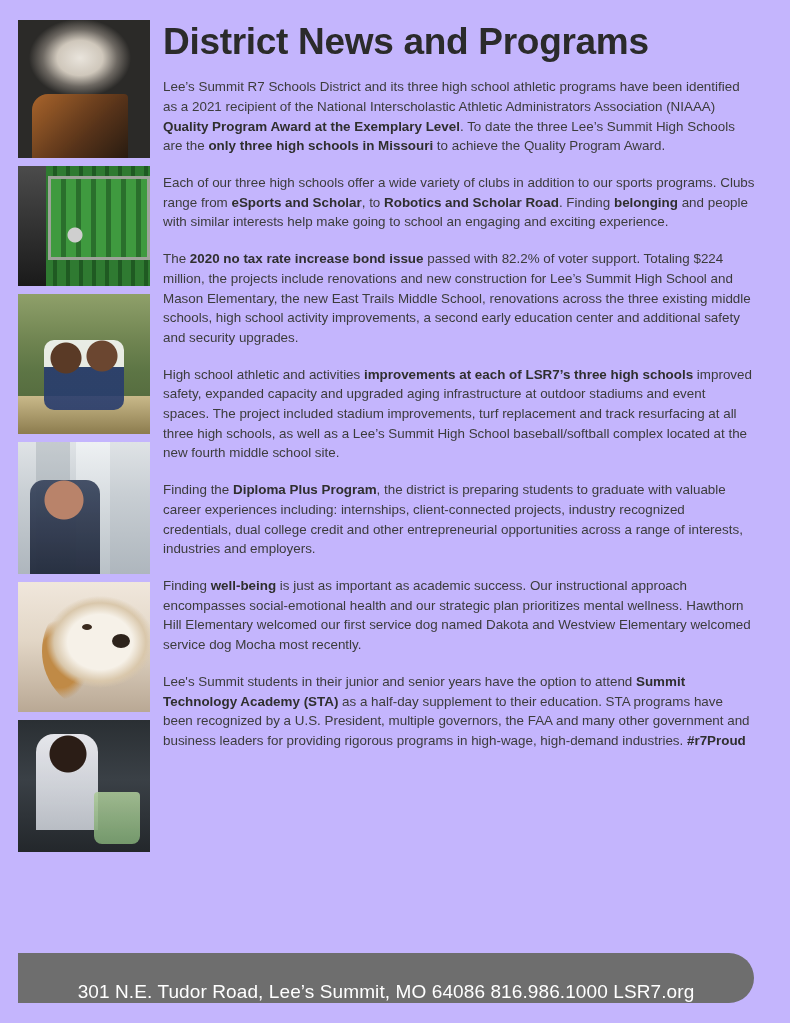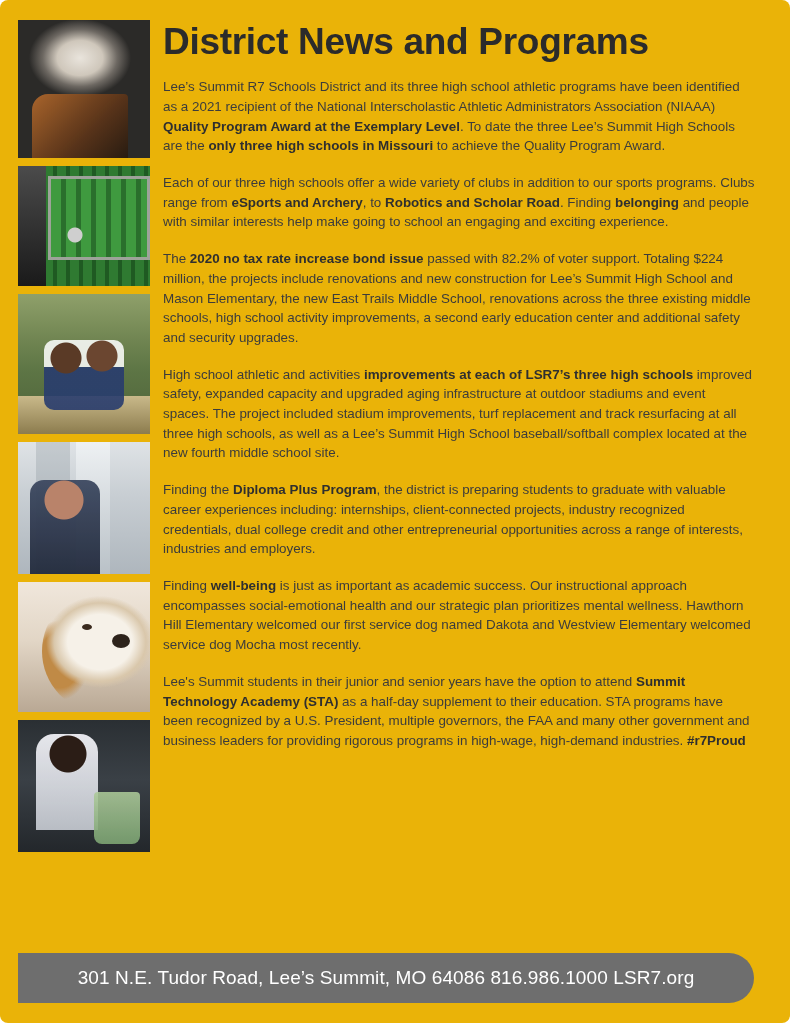--- a/index.html
+++ b/index.html
@@ -13,22 +13,21 @@
     height: 1023px;
     position: relative;
     font-family: "Liberation Sans", sans-serif;
     color: #3a3a3a;
     overflow: hidden;
   }
 
   .page {
     position: absolute;
     inset: 0;
-    background: #eab308;
-    border-radius: 8px;
+    background: #c4b5fd;
   }
 
   
   .photo-col {
     position: absolute;
     left: 18px;
     top: 20px;
     width: 132px;
   }
   .photo {
@@ -183,21 +182,21 @@
   
   .footer {
     position: absolute;
     left: 18px;
     bottom: 20px;
     width: 736px;
     height: 50px;
     background: #6e6e6e;
     border-radius: 0 25px 25px 0;
     display: flex;
-    align-items: center;
+    align-items: flex-end;
     justify-content: center;
     color: #ffffff;
     font-size: 19px;
     letter-spacing: 0.1px;
   }
 </style>
 </head>
 <body>
 
 <div class="page">
@@ -208,21 +207,21 @@
     <div class="photo ph-kids"></div>
     <div class="photo ph-measure"></div>
     <div class="photo ph-dog"></div>
     <div class="photo ph-lab"></div>
   </div>
 
   <div class="content">
     <h1 class="headline">District News and Programs</h1>
 
     <p class="para"><span>Lee’s Summit R7 Schools District and its three high school athletic programs have been identified as a 2021 recipient of the National Interscholastic Athletic Administrators Association (NIAAA) </span><b>Quality Program Award at the Exemplary Level</b><span>. To date the three Lee’s Summit High Schools are the </span><b>only three high schools in Missouri</b><span> to achieve the Quality Program Award.</span></p>
-    <p class="para"><span>Each of our three high schools offer a wide variety of clubs in addition to our sports programs. Clubs range from </span><b>eSports and Archery</b><span>, to </span><b>Robotics and Scholar Road</b><span>. Finding </span><b>belonging</b><span> and people with similar interests help make going to school an engaging and exciting experience.</span></p>
+    <p class="para"><span>Each of our three high schools offer a wide variety of clubs in addition to our sports programs. Clubs range from </span><b>eSports and Scholar</b><span>, to </span><b>Robotics and Scholar Road</b><span>. Finding </span><b>belonging</b><span> and people with similar interests help make going to school an engaging and exciting experience.</span></p>
     <p class="para"><span>The </span><b>2020 no tax rate increase bond issue</b><span> passed with 82.2% of voter support. Totaling $224 million, the projects include renovations and new construction for Lee’s Summit High School and Mason Elementary, the new East Trails Middle School, renovations across the three existing middle schools, high school activity improvements, a second early education center and additional safety and security upgrades.</span></p>
     <p class="para"><span>High school athletic and activities </span><b>improvements at each of LSR7’s three high schools</b><span> improved safety, expanded capacity and upgraded aging infrastructure at outdoor stadiums and event spaces. The project included stadium improvements, turf replacement and track resurfacing at all three high schools, as well as a Lee’s Summit High School baseball/softball complex located at the new fourth middle school site.</span></p>
     <p class="para"><span>Finding the </span><b>Diploma Plus Program</b><span>, the district is preparing students to graduate with valuable career experiences including: internships, client-connected projects, industry recognized credentials, dual college credit and other entrepreneurial opportunities across a range of interests, industries and employers.</span></p>
     <p class="para"><span>Finding </span><b>well-being</b><span> is just as important as academic success. Our instructional approach encompasses social-emotional health and our strategic plan prioritizes mental wellness. Hawthorn Hill Elementary welcomed our first service dog named Dakota and Westview Elementary welcomed service dog Mocha most recently.</span></p>
     <p class="para"><span>Lee's Summit students in their junior and senior years have the option to attend </span><b>Summit Technology Academy (STA)</b><span> as a half-day supplement to their education. STA programs have been recognized by a U.S. President, multiple governors, the FAA and many other government and business leaders for providing rigorous programs in high-wage, high-demand industries.  </span><b class="hash">#r7Proud</b></p>
   </div>
 
   <div class="footer">
     <span>301 N.E. Tudor Road, Lee’s Summit, MO 64086 816.986.1000 LSR7.org</span>
   </div>

